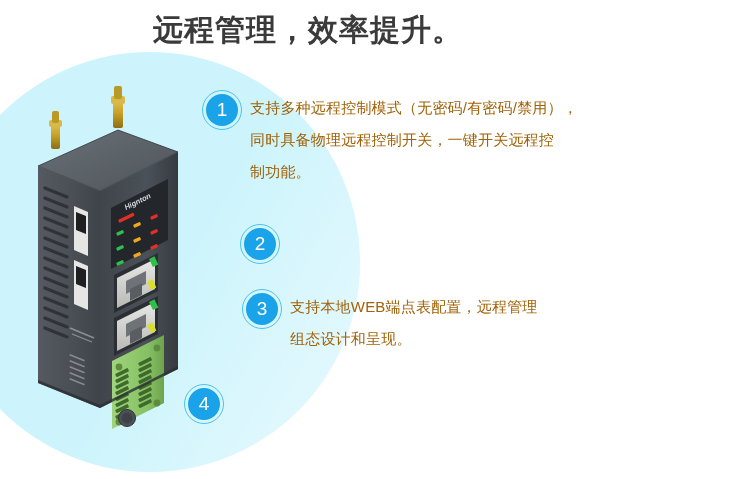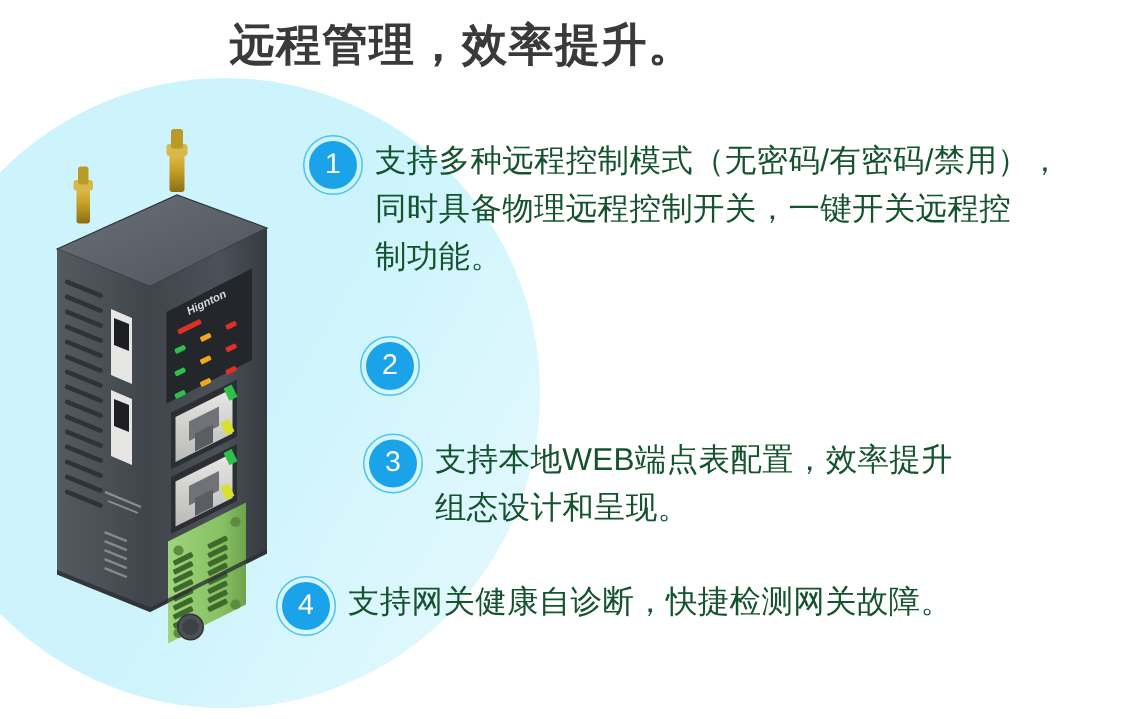--- a/index.html
+++ b/index.html
@@ -88,23 +88,23 @@
     display:flex;
     align-items:center;
     justify-content:center;
     color:#ffffff;
     font-size:19px;
     font-weight:normal;
     line-height:1;
     padding-bottom:1px;
   }
   .feature-text {
-    font-size:21px;
+    font-size:15px;
     line-height:32px;
-    color:#14532d;
+    color:#a16207;
     letter-spacing:0.2px;
     padding-top:2px;
     white-space:pre-line;
   }
   .feature.f1 .feature-text { text-indent:0; }
 </style>
 </head>
 <body>
 
 <div class="blob"></div>
@@ -298,25 +298,24 @@
       <div class="ring"></div>
       <div class="disc">2</div>
     </div>
   </div>
 
   <div class="feature f3">
     <div class="badge">
       <div class="ring"></div>
       <div class="disc">3</div>
     </div>
-    <div class="feature-text">支持本地WEB端点表配置，效率提升
+    <div class="feature-text">支持本地WEB端点表配置，远程管理
 组态设计和呈现。</div>
   </div>
 
   <div class="feature f4">
     <div class="badge">
       <div class="ring"></div>
       <div class="disc">4</div>
     </div>
-    <div class="feature-text">支持网关健康自诊断，快捷检测网关故障。</div>
   </div>
 
 </div>
 
 </body></html>

